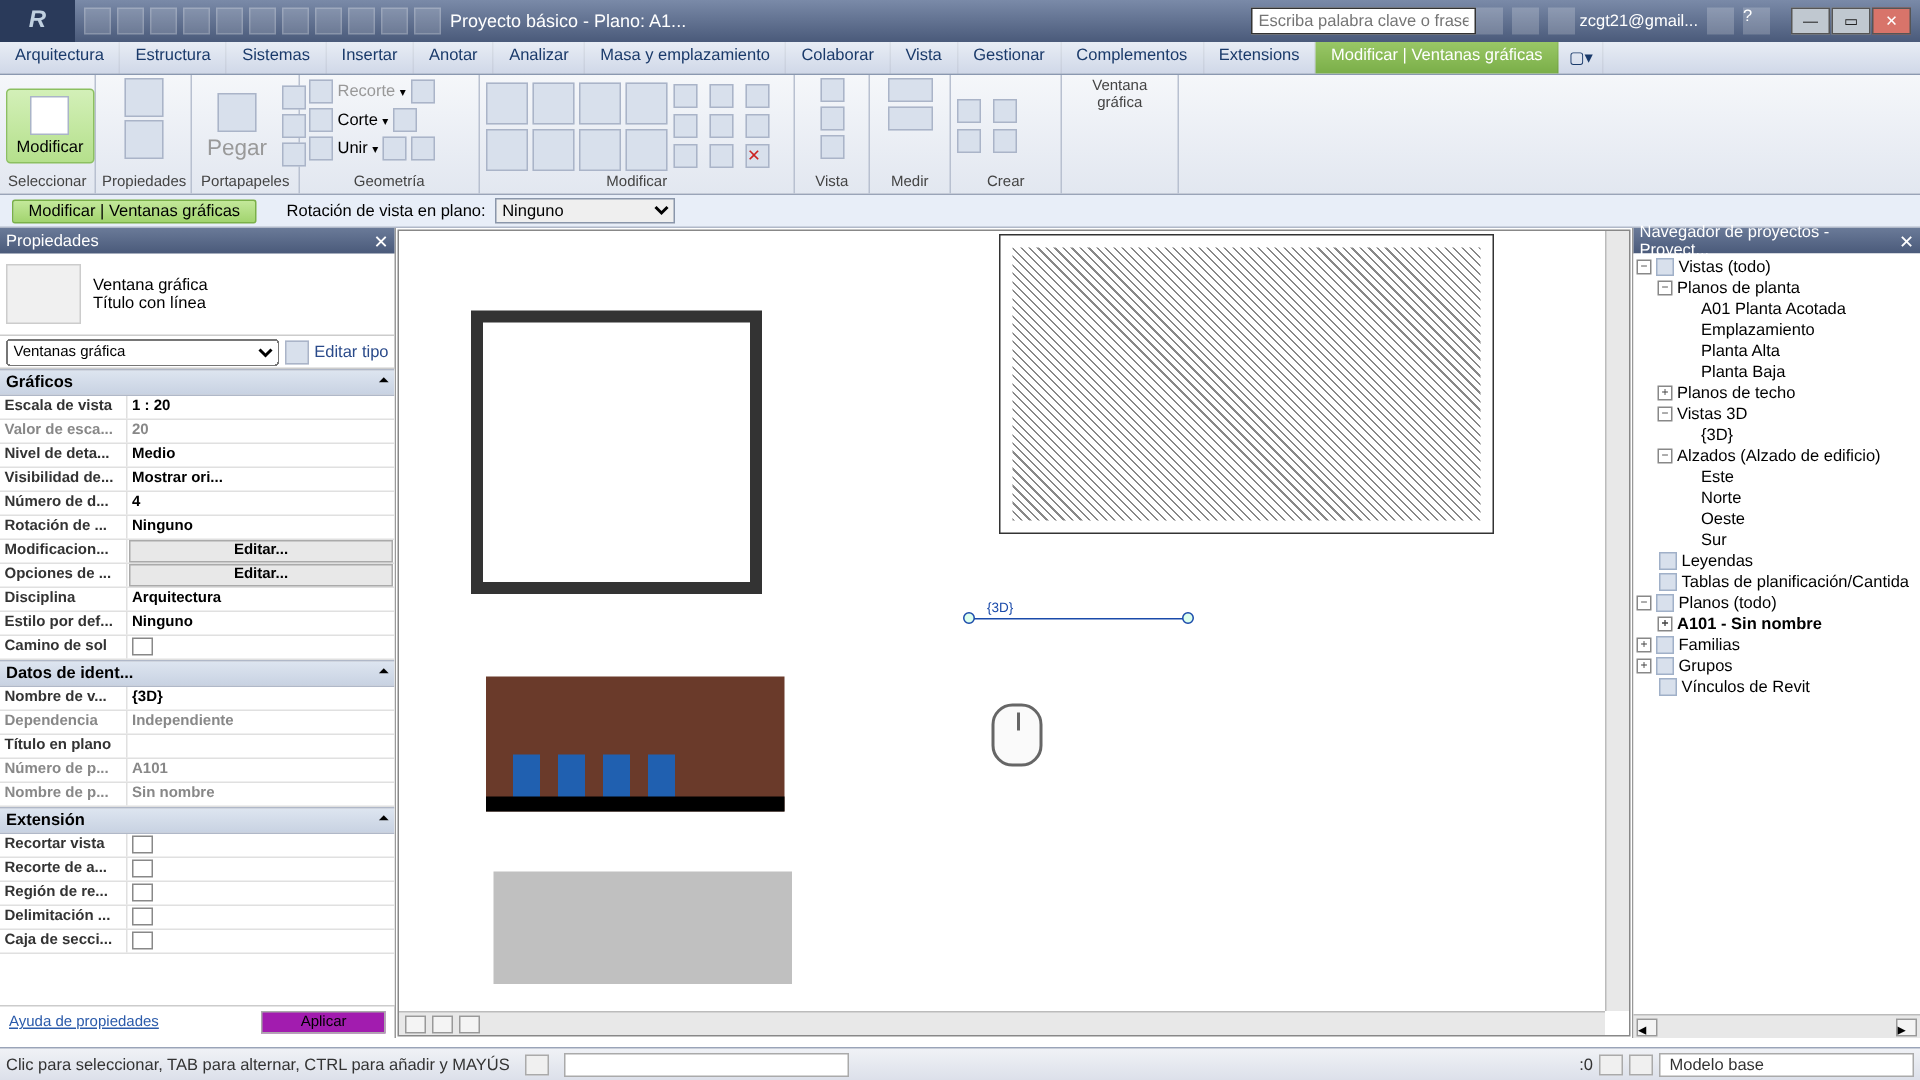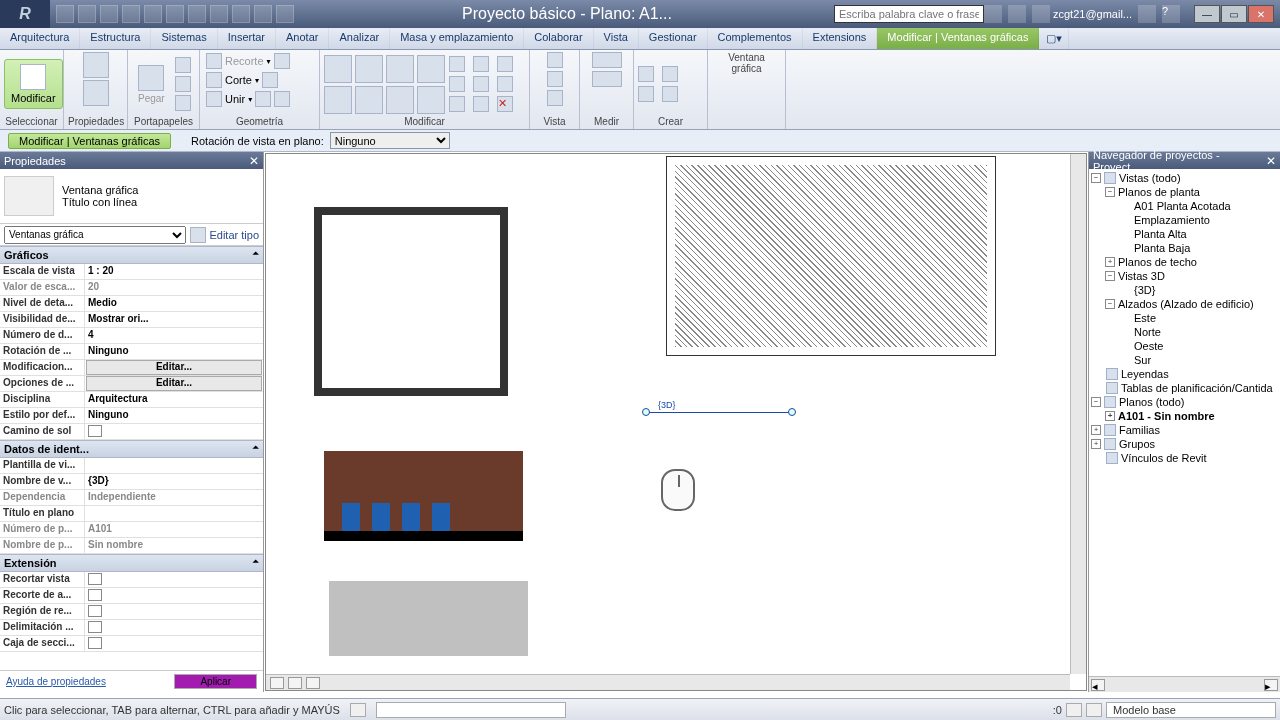--- a/index.html
+++ b/index.html
@@ -4,21 +4,21 @@
 <style>
 * { margin: 0; padding: 0; box-sizing: border-box; font-family: "Segoe UI", Tahoma, sans-serif; font-size: 11px; }
 body { width: 1280px; height: 720px; background: #fff; overflow: hidden; position: relative; }
 
 
 .titlebar { height: 28px; background: linear-gradient(#7a8aa8, #4a5a7a); display: flex; align-items: center; color: #fff; }
 .app-icon { width: 50px; height: 28px; background: #2a3a5a; display: flex; align-items: center; justify-content: center; }
 .app-icon::before { content: "R"; font-size: 16px; font-weight: bold; color: #c0d0e0; font-style: italic; }
 .qat { display: flex; gap: 4px; padding: 0 6px; align-items: center; }
 .qat-btn { width: 18px; height: 18px; background: rgba(255,255,255,0.15); border: 1px solid rgba(255,255,255,0.2); cursor: pointer; }
-.doc-title { flex: 1; text-align: center; font-size: 16px; }
+.doc-title { flex: 1; font-size: 12px; }
 .search-box { width: 150px; height: 18px; background: #fff; color: #888; padding: 0 4px; border: 1px solid #333; }
 .title-right { display: flex; gap: 6px; align-items: center; padding-right: 6px; }
 .tricon { width: 18px; height: 18px; background: rgba(255,255,255,0.2); }
 .user-info { display: flex; align-items: center; gap: 3px; font-size: 10px; }
 .win-btns { display: flex; gap: 1px; margin-left: 8px;}
 .win-btn { width: 26px; height: 18px; background: #c0c8d0; border: 1px solid #555; display:flex; align-items:center; justify-content:center; font-size:10px; color:#222;}
 .win-close { background: #d8746a; color:#fff;}
 
 
 .tabs { height: 22px; background: linear-gradient(#e8edf5,#d0d8e8); display: flex; border-bottom: 1px solid #8a98b0; }
@@ -172,21 +172,21 @@
     <div class="rgroup-body" style="flex-direction:column; gap:2px;">
         <div class="big-icon"></div>
         <div class="big-icon"></div>
       </div>
     <div class="rgroup-title">Propiedades</div>
   </div>
   <div class="rgroup" style="width:72px">
     <div class="rgroup-body">
       <div class="big-btn">
           <div class="big-icon"></div>
-          <span style="color:#999;font-size:10px;">Pegar</span>
+          <span style="color:#999;font-size:15px;">Pegar</span>
         </div>
       <div style="display:flex;flex-direction:column;gap:3px;">
         <div class="small-icon"></div>
         <div class="small-icon"></div>
         <div class="small-icon"></div>
       </div>
     </div>
     <div class="rgroup-title">Portapapeles</div>
   </div>
   <div class="rgroup" style="width:120px">
@@ -348,24 +348,20 @@
           <div class="lbl">Estilo por def...</div>
           <div class="val">Ninguno</div>
         </div>
         <div class="prop-row">
           <div class="lbl">Camino de sol</div>
           <div class="chk"></div>
         </div>
         <div class="prop-section">
           <span>Datos de ident...</span>
           <span style="font-size:8px">⏶</span>
-        </div>
-        <div class="prop-row">
-          <div class="lbl">Plantilla de vi...</div>
-          <div class="val"><ninguno></ninguno></div>
         </div>
         <div class="prop-row">
           <div class="lbl">Nombre de v...</div>
           <div class="val">{3D}</div>
         </div>
         <div class="prop-row ro">
           <div class="lbl">Dependencia</div>
           <div class="val">Independiente</div>
         </div>
         <div class="prop-row">

